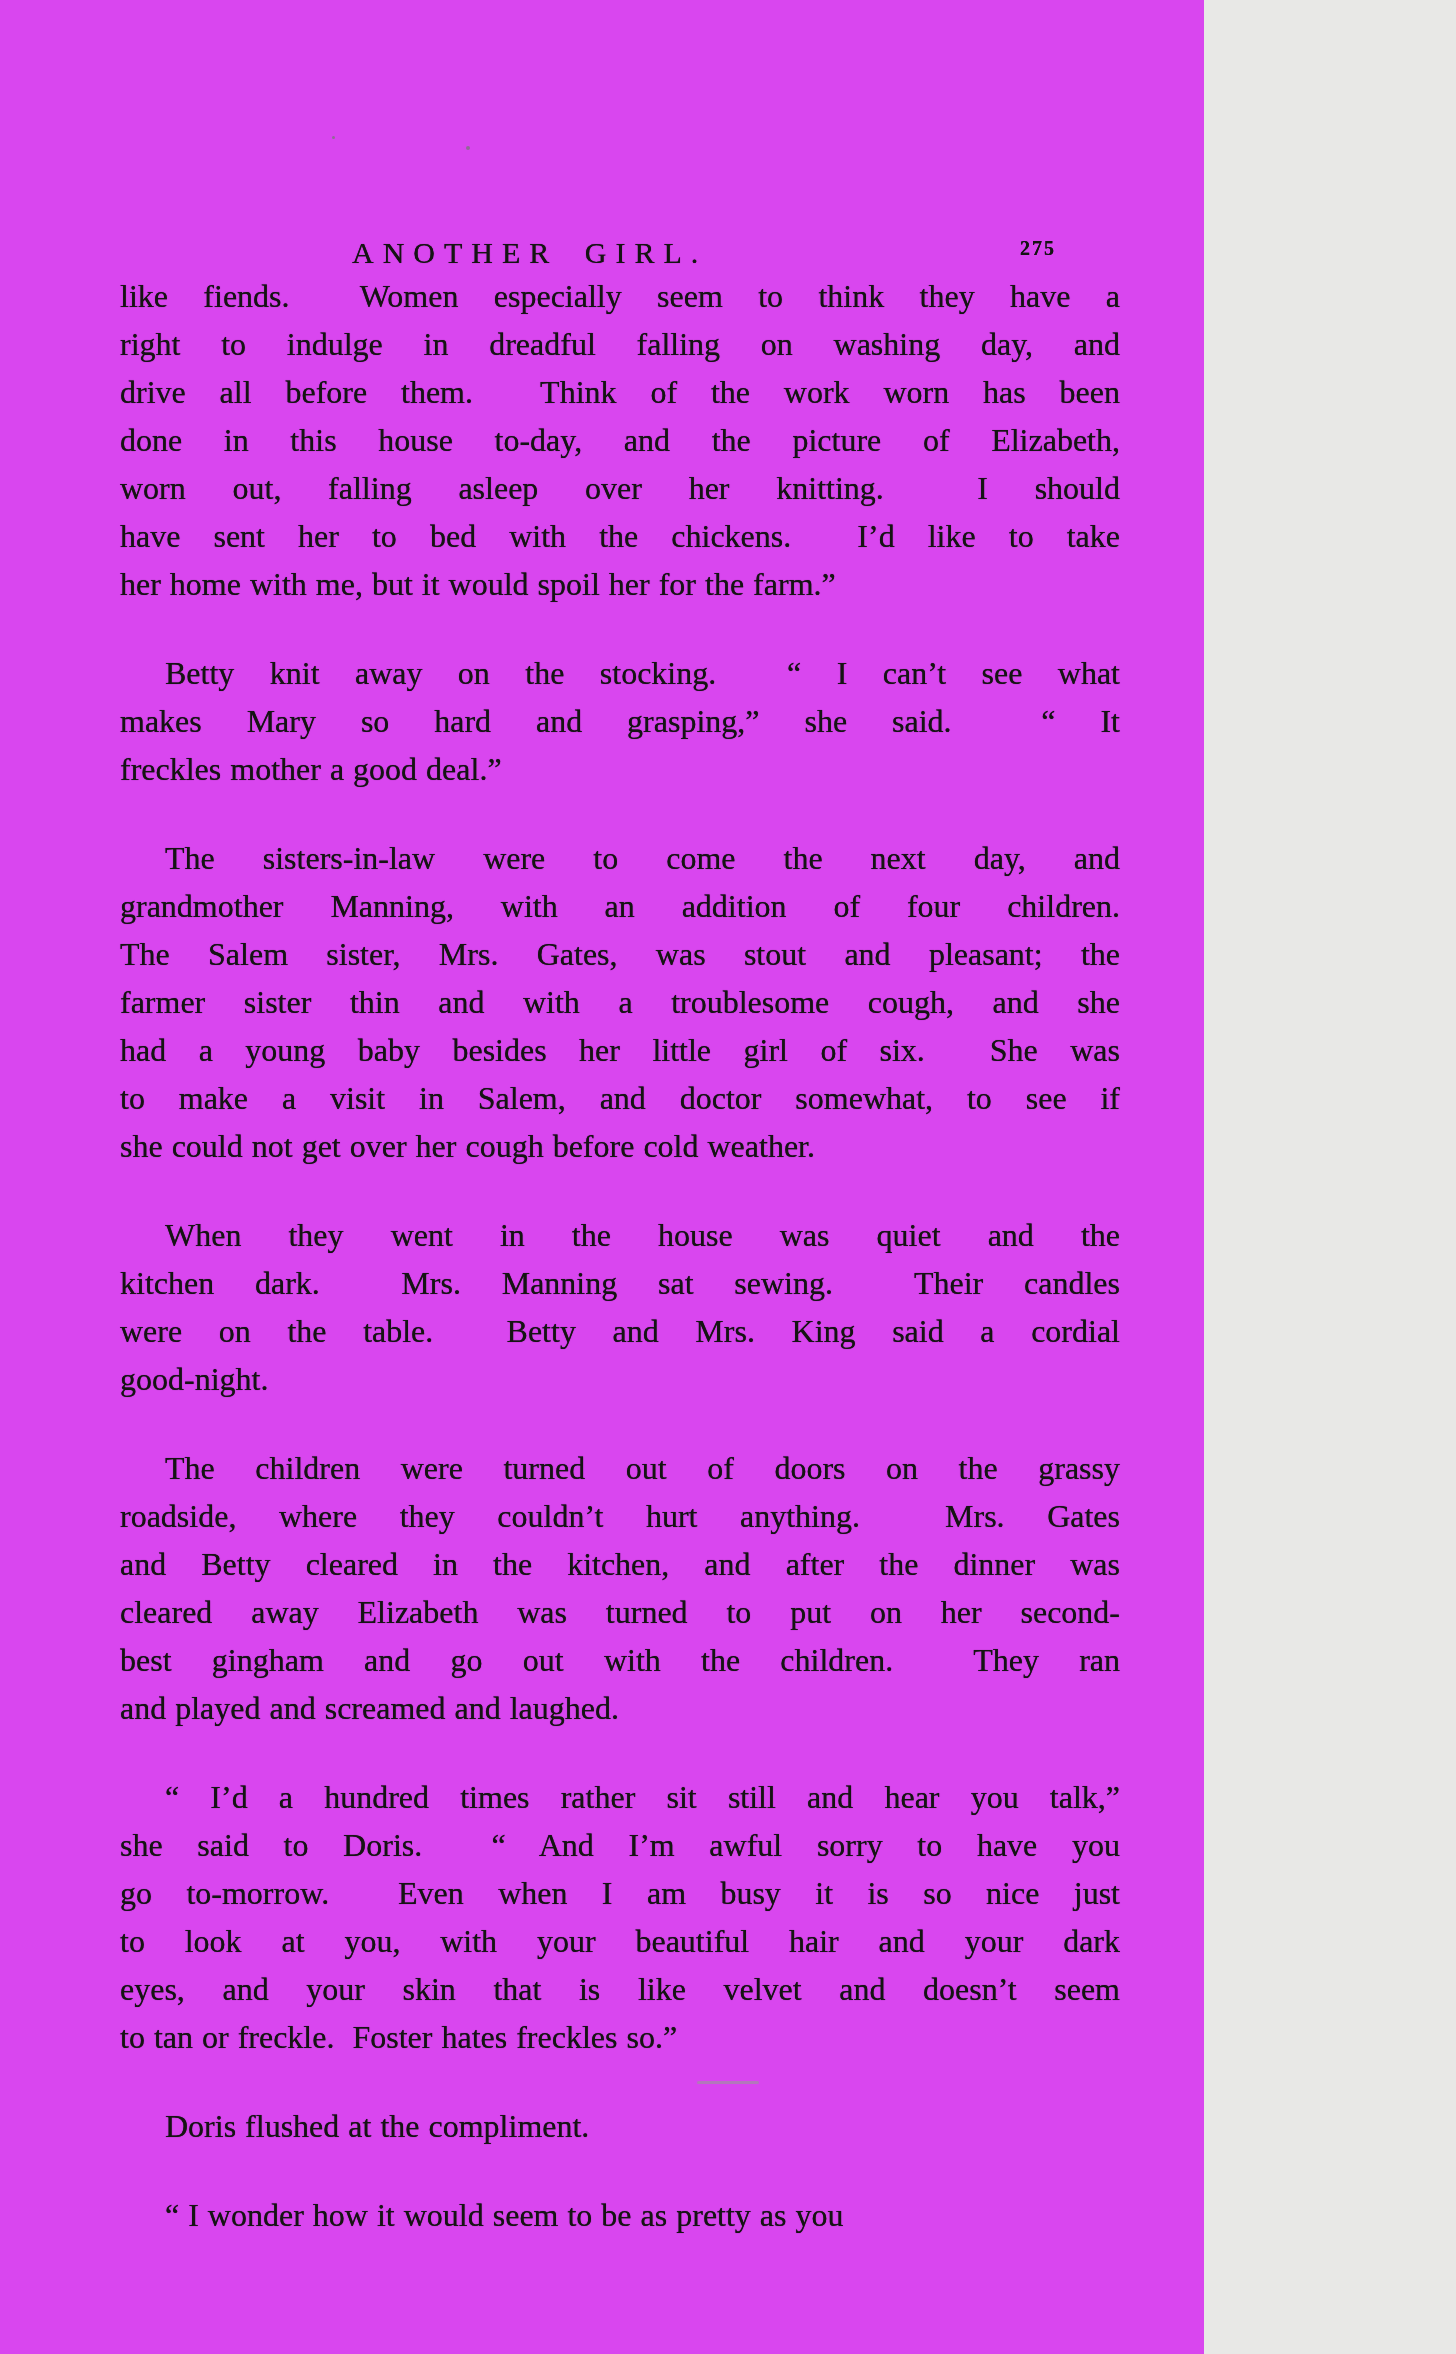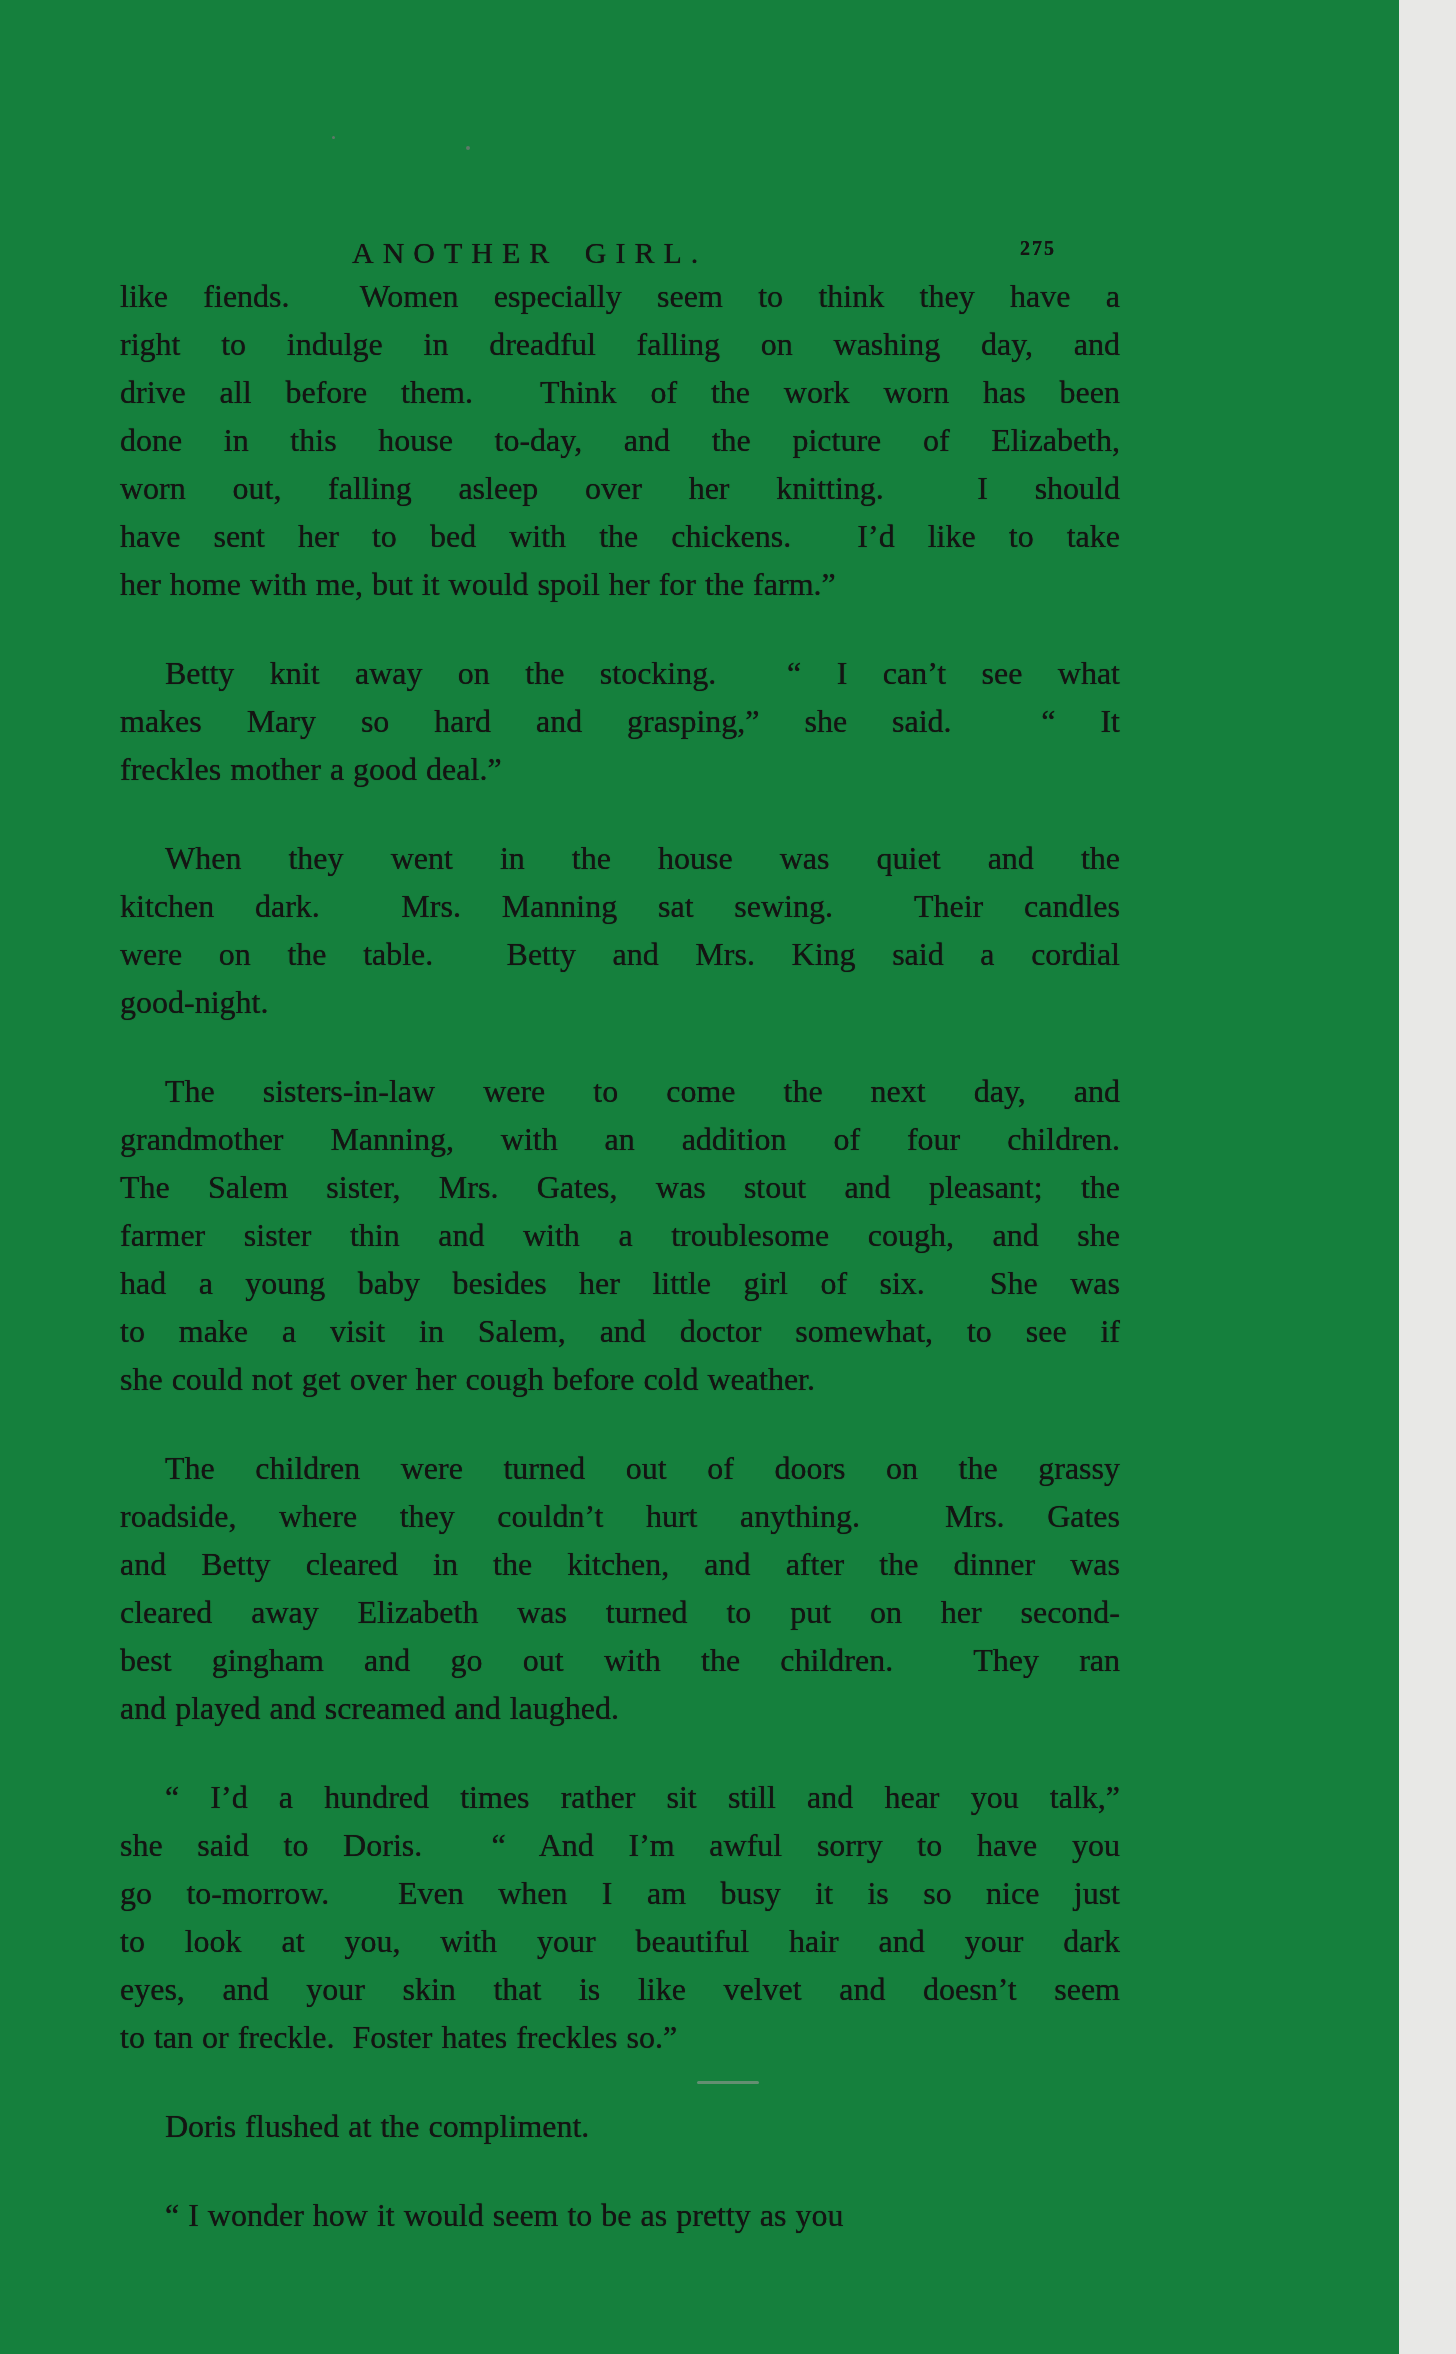--- a/index.html
+++ b/index.html
@@ -2,23 +2,23 @@
 <html><head>
 <meta charset="utf-8">
 <style>
   html, body {
     margin: 0;
     padding: 0;
     background: #e8e8e6;
   }
   .page {
     position: relative;
-    width: 1399px;
+    width: 1204px;
     height: 2354px;
-    background: #15803d;
+    background: #d946ef;
     overflow: hidden;
     font-family: "Liberation Serif", serif;
     color: #151413;
   }
   .header {
     position: absolute;
     top: 236px;
     left: 120px;
     width: 1000px;
     height: 40px;
@@ -101,33 +101,33 @@
         <div class="line">worn out, falling asleep over her knitting.  I should</div>
         <div class="line">have sent her to bed with the chickens.  I’d like to take</div>
         <div class="line last">her home with me, but it would spoil her for the farm.”</div>
       </div>
       <div class="para indent">
         <div class="line">Betty knit away on the stocking.  “ I can’t see what</div>
         <div class="line">makes Mary so hard and grasping,” she said.  “ It</div>
         <div class="line last">freckles mother a good deal.”</div>
       </div>
       <div class="para indent">
-        <div class="line">When they went in the house was quiet and the</div>
-        <div class="line">kitchen dark.  Mrs. Manning sat sewing.  Their candles</div>
-        <div class="line">were on the table.  Betty and Mrs. King said a cordial</div>
-        <div class="line last">good-night.</div>
-      </div>
-      <div class="para indent">
         <div class="line">The sisters-in-law were to come the next day, and</div>
         <div class="line">grandmother Manning, with an addition of four children.</div>
         <div class="line">The Salem sister, Mrs. Gates, was stout and pleasant; the</div>
         <div class="line">farmer sister thin and with a troublesome cough, and she</div>
         <div class="line">had a young baby besides her little girl of six.  She was</div>
         <div class="line">to make a visit in Salem, and doctor somewhat, to see if</div>
         <div class="line last">she could not get over her cough before cold weather.</div>
+      </div>
+      <div class="para indent">
+        <div class="line">When they went in the house was quiet and the</div>
+        <div class="line">kitchen dark.  Mrs. Manning sat sewing.  Their candles</div>
+        <div class="line">were on the table.  Betty and Mrs. King said a cordial</div>
+        <div class="line last">good-night.</div>
       </div>
       <div class="para indent">
         <div class="line">The children were turned out of doors on the grassy</div>
         <div class="line">roadside, where they couldn’t hurt anything.  Mrs. Gates</div>
         <div class="line">and Betty cleared in the kitchen, and after the dinner was</div>
         <div class="line">cleared away Elizabeth was turned to put on her second-</div>
         <div class="line">best gingham and go out with the children.  They ran</div>
         <div class="line last">and played and screamed and laughed.</div>
       </div>
       <div class="para indent">

